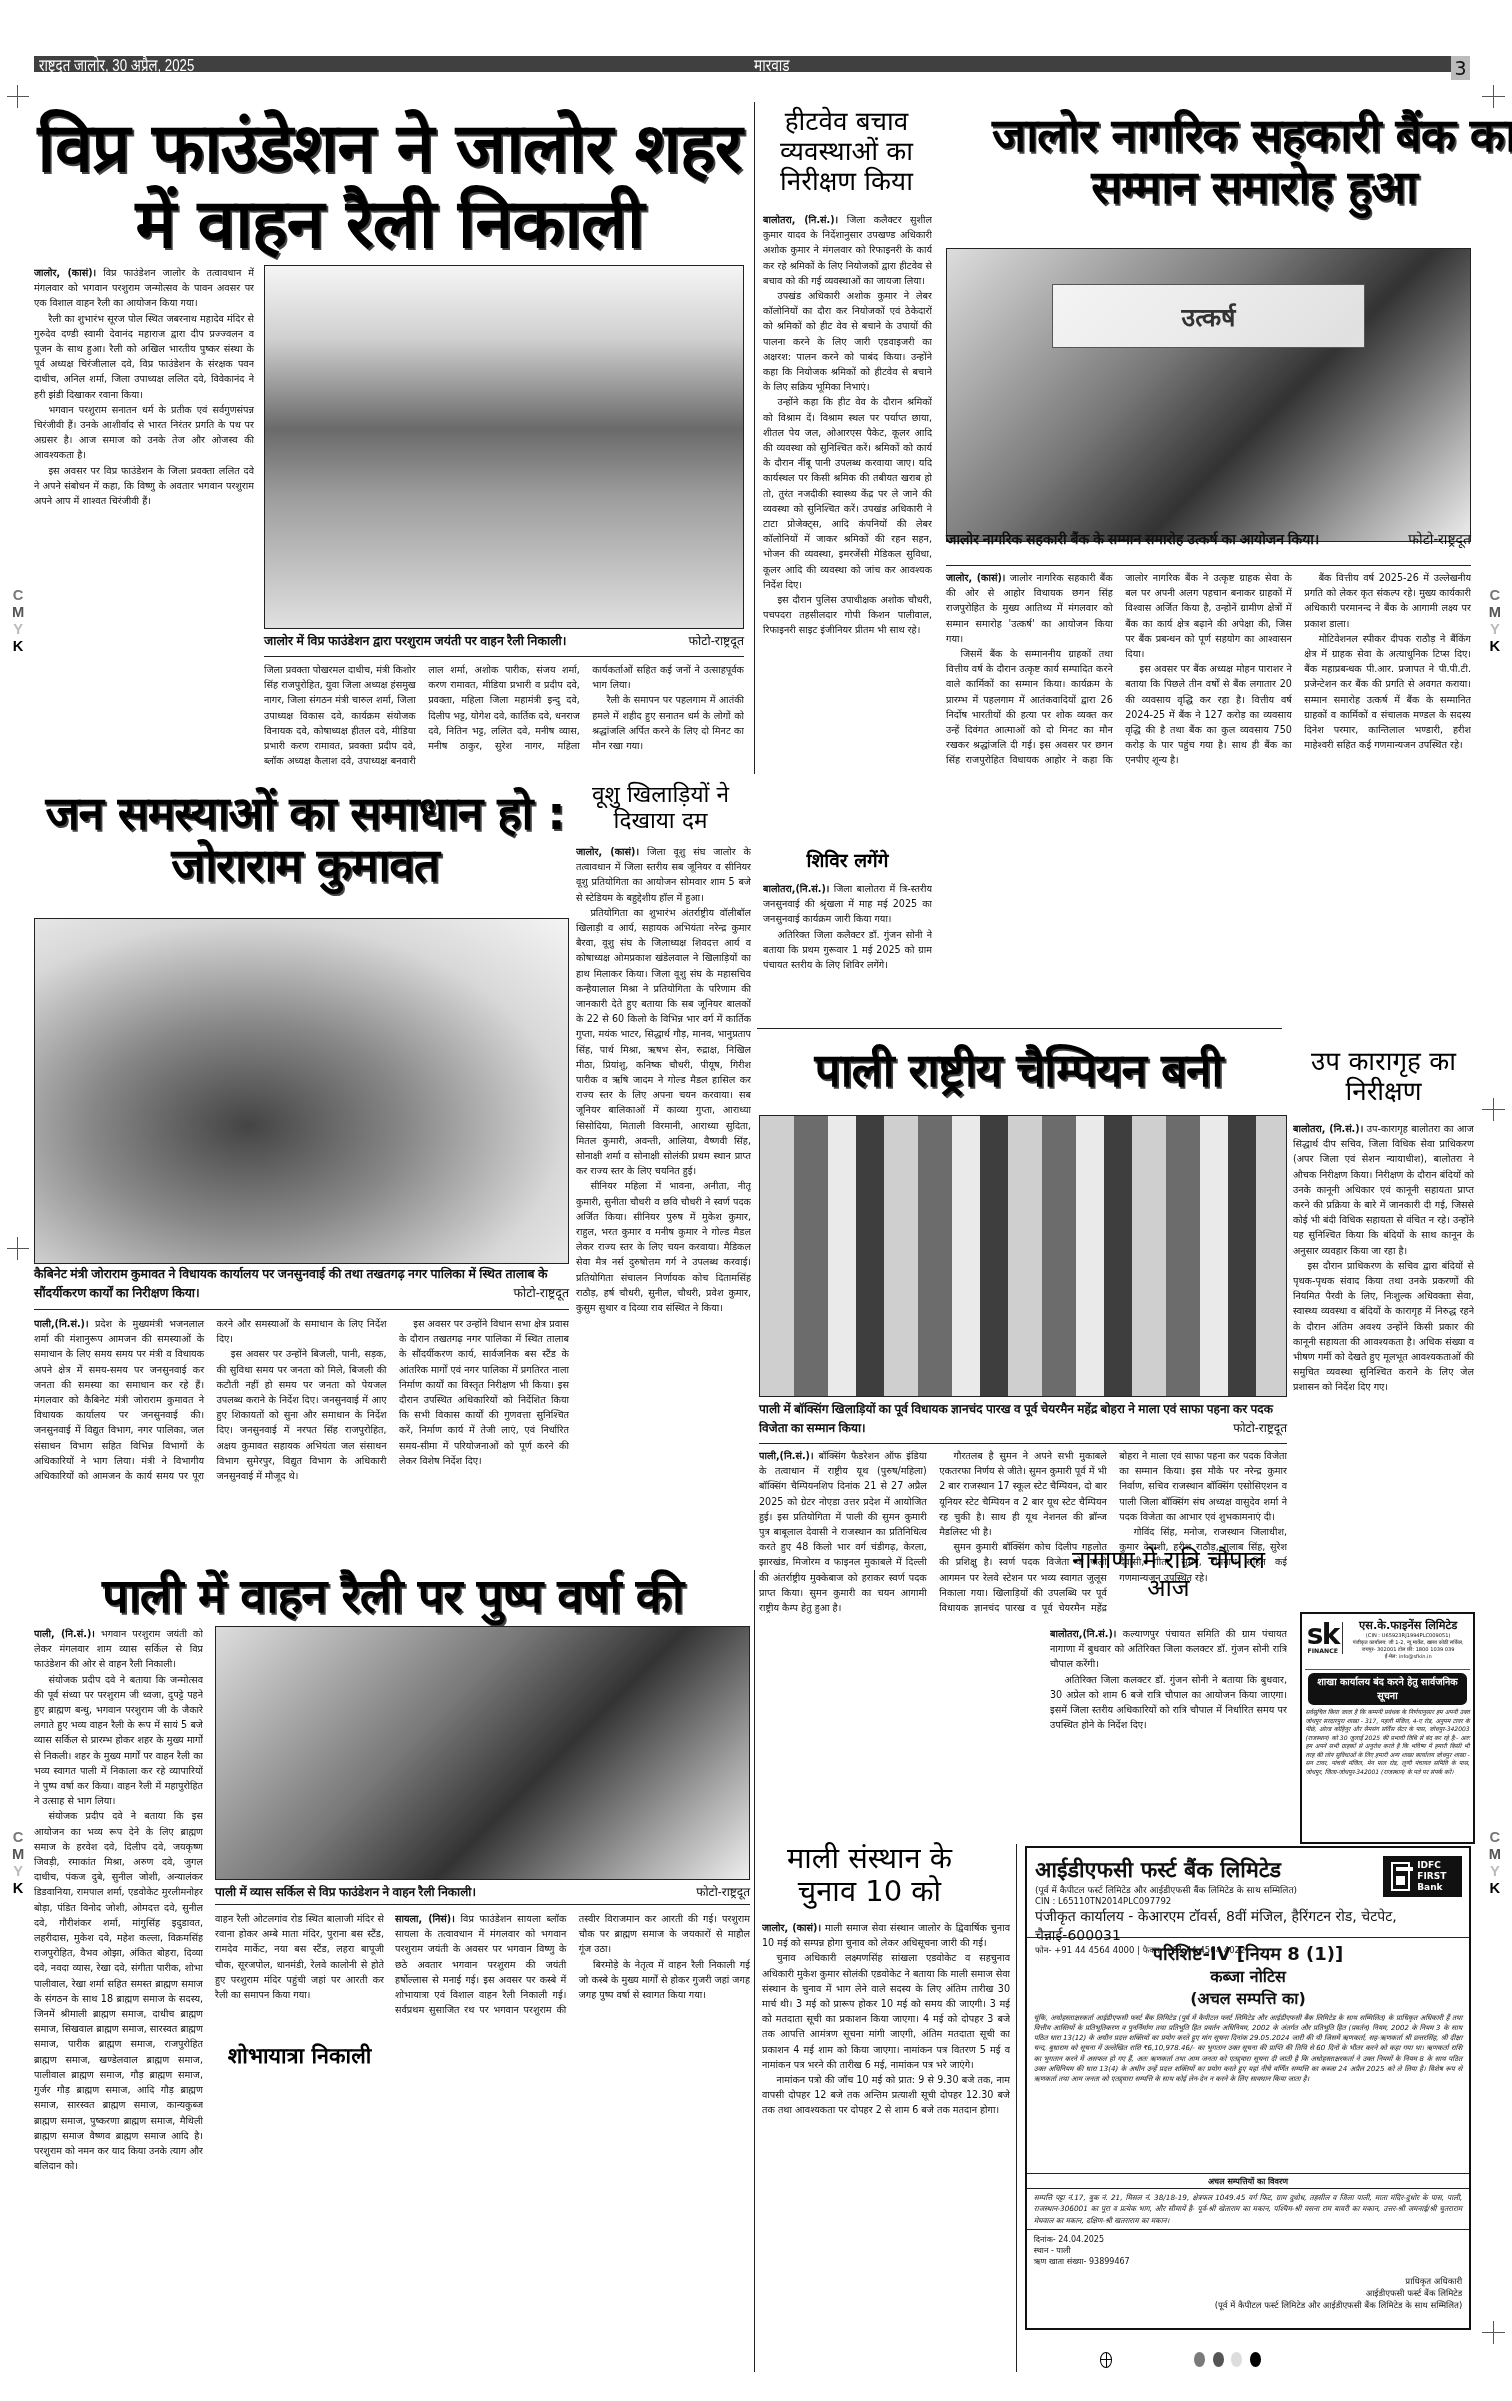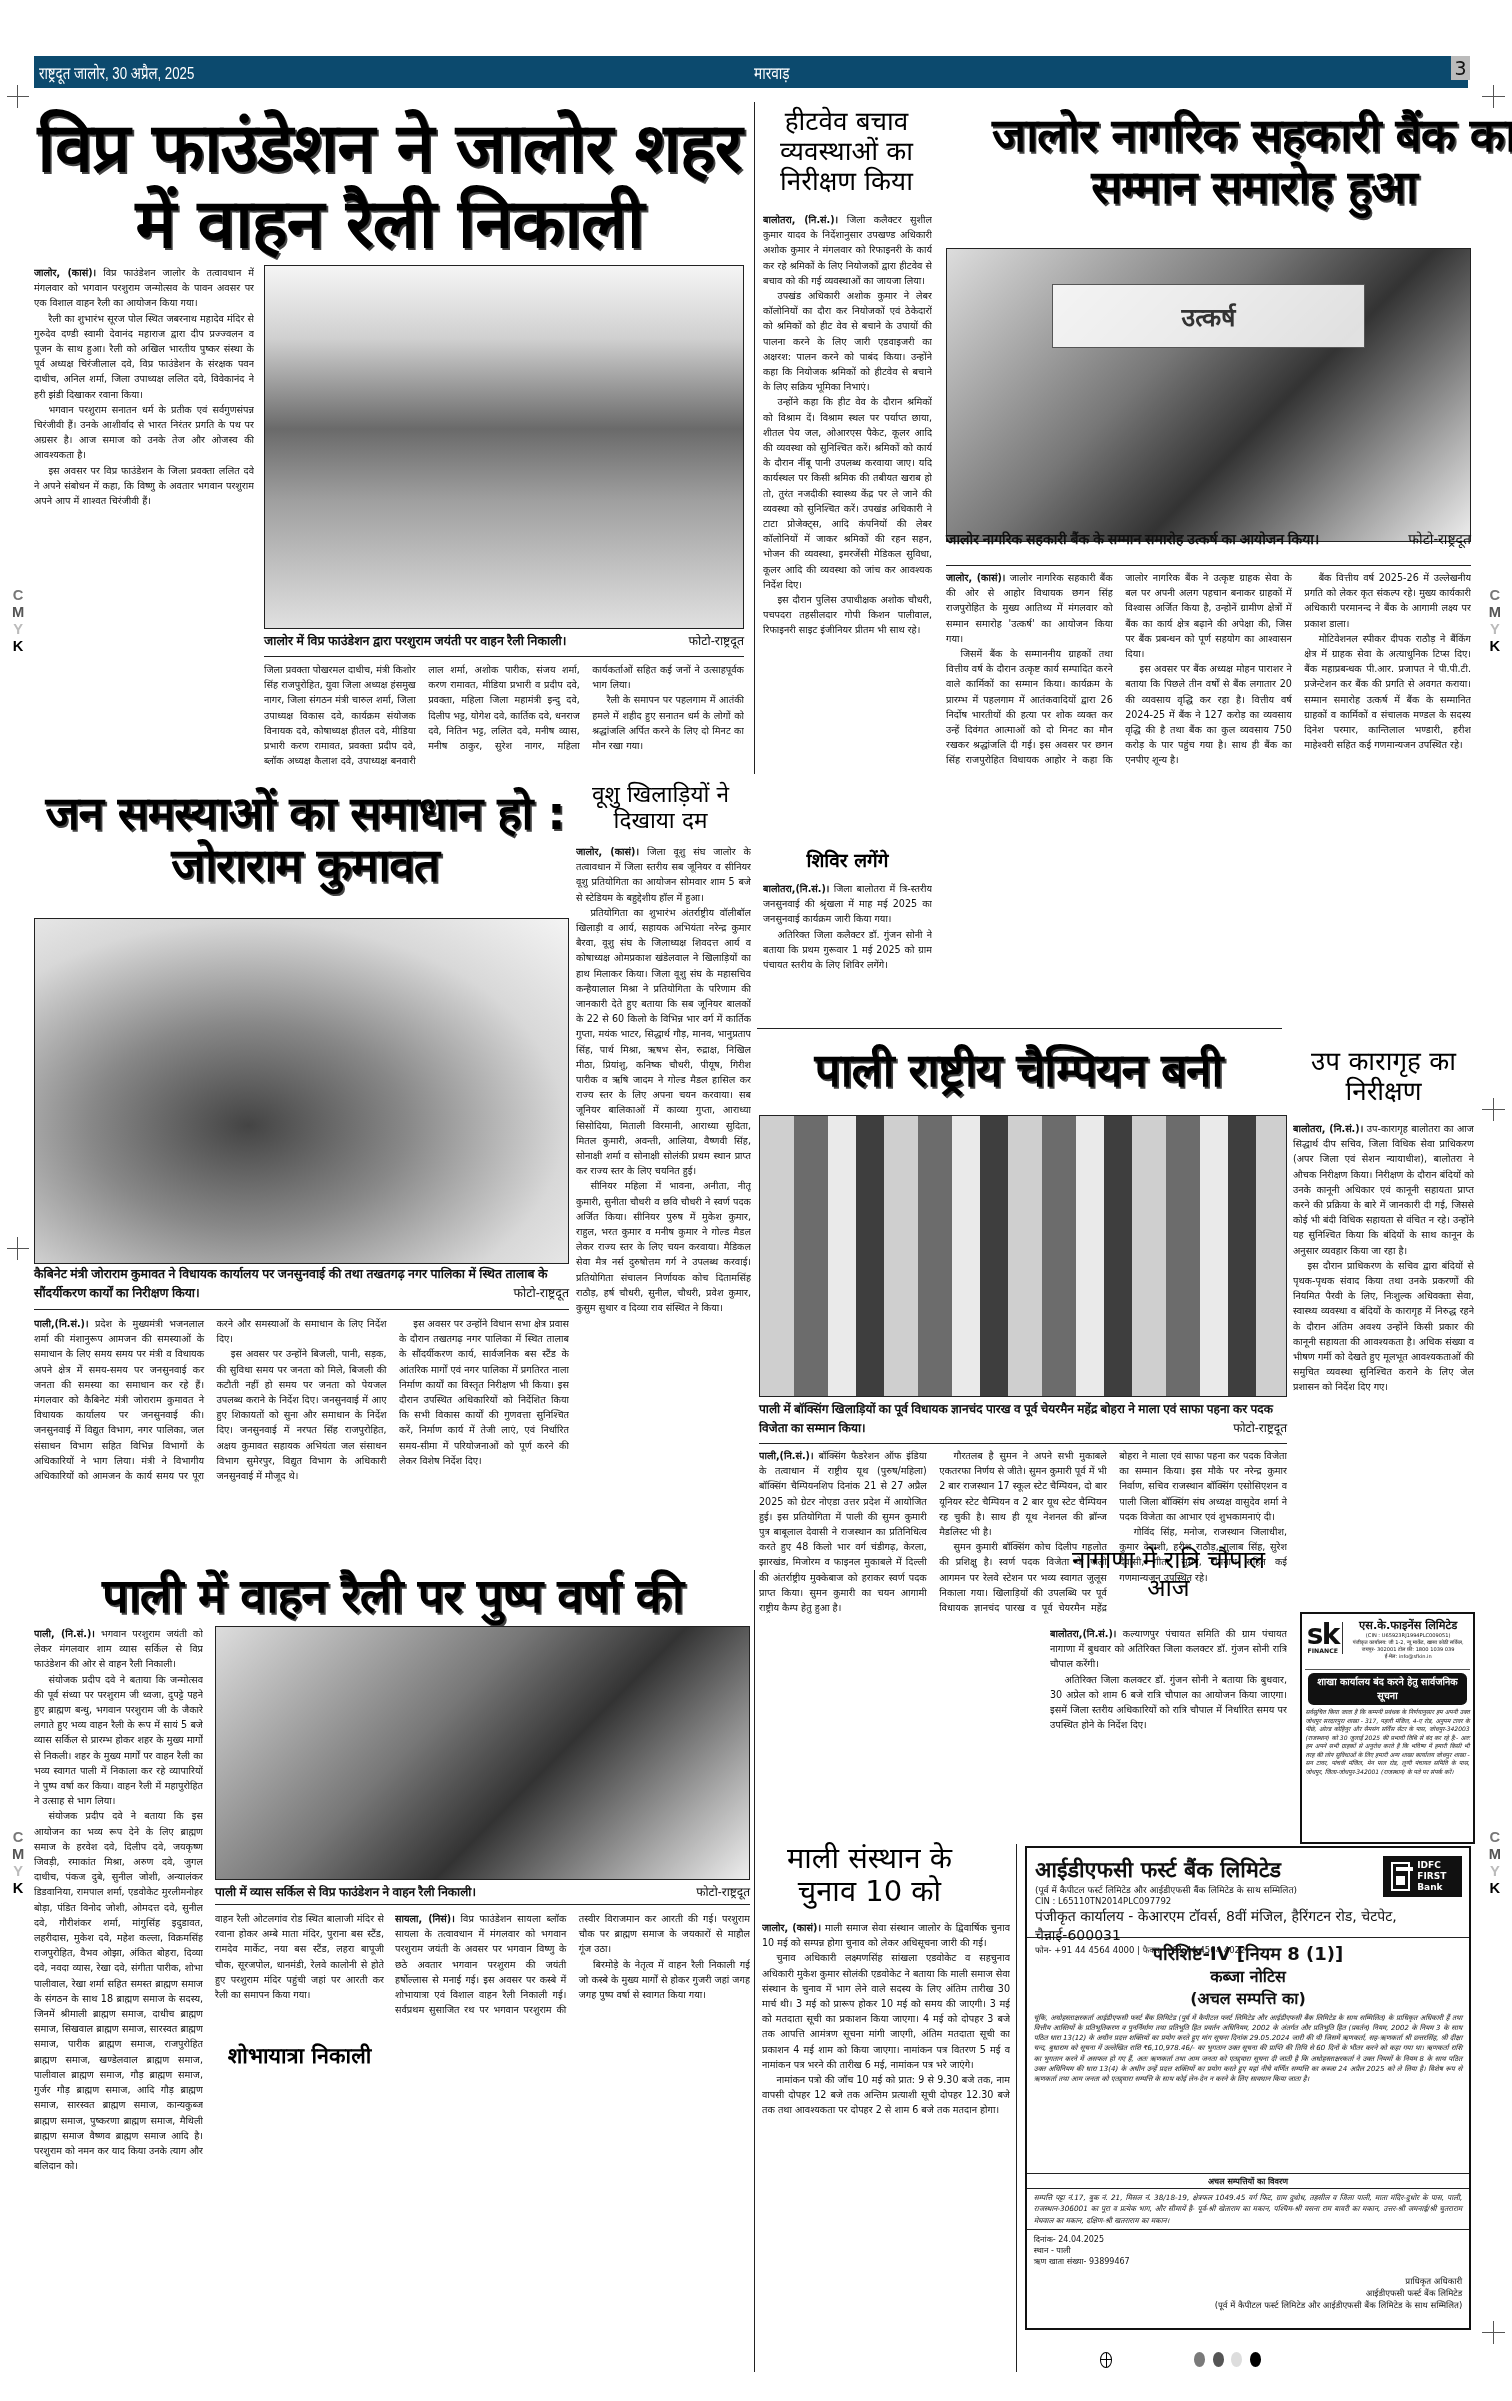--- a/index.html
+++ b/index.html
@@ -1,19 +1,19 @@
 <!DOCTYPE html>
 <html style="font-size:9px"><head>
 <meta charset="utf-8">
 <style>
   * { box-sizing: border-box; margin: 0; padding: 0; }
   html, body { width: 1512px; height: 2401px; background: #ffffff; overflow: hidden; }
   body { position: relative; font-family: "DejaVu Sans", sans-serif; color: #111; }
   .abs { position: absolute; }
-  .masthead { left: 34px; top: 56px; width: 1434px; height: 32px; background: #0c4a6e; color: #fff; display: flex; align-items: center; }
+  .masthead { left: 34px; top: 56px; width: 1434px; height: 16px; background: #404040; color: #fff; display: flex; align-items: center; }
   .masthead .left { position: absolute; left: 4.5px; font-size: 17px; font-family: "Liberation Sans Narrow", "Liberation Sans", sans-serif; transform: scaleX(0.78); transform-origin: left center; }
   .masthead .center { position: absolute; left: 720px; font-size: 17px; transform: scaleX(0.8); transform-origin: left center; }
   .pagenum { left: 1451px; top: 56px; width: 19px; height: 24px; background: #bbb; color: #111; font-size: 19px; text-align: center; line-height: 24px; }
   .crop { position: absolute; width: 22.6px; height: 22.6px; }
   .crop::before { content: ""; position: absolute; left: 0; top: 10.7px; width: 22.6px; height: 0.6px; background: #555; }
   .crop::after { content: ""; position: absolute; left: 10.7px; top: 0; width: 0.6px; height: 22.6px; background: #555; }
   .headline { font-weight: bold; color: #000; text-align: center; line-height: 1.12; font-family: "DejaVu Sans", sans-serif; text-shadow: 1.7px 1.7px 0 #444; letter-spacing: -1.1px; }
   .subhead { color: #000; text-align: center; line-height: 1.15; font-family: "DejaVu Sans", sans-serif; font-weight: normal; }
   .body-cols { column-gap: 12.4px; font-size: 9.6px; line-height: 15.2px; text-align: justify; font-family: "DejaVu Sans", sans-serif; color: #111; }
   .body-cols p { text-indent: 1.5em; }

